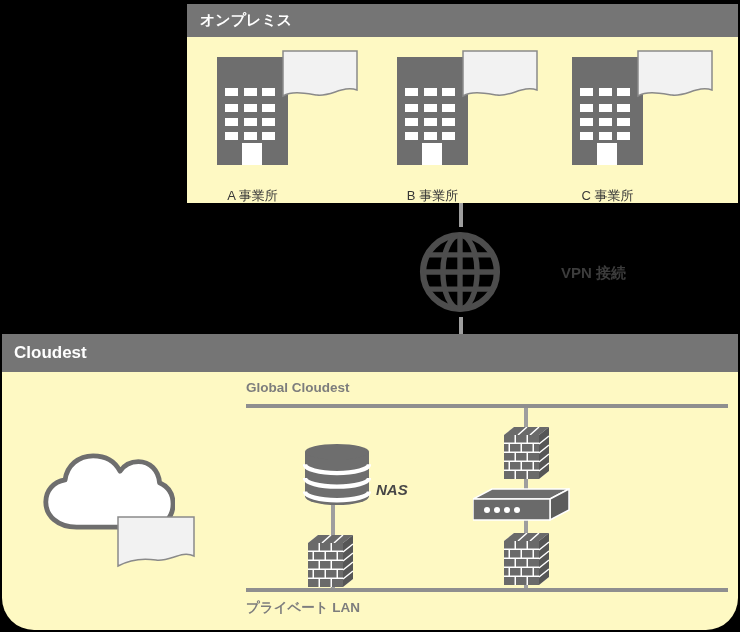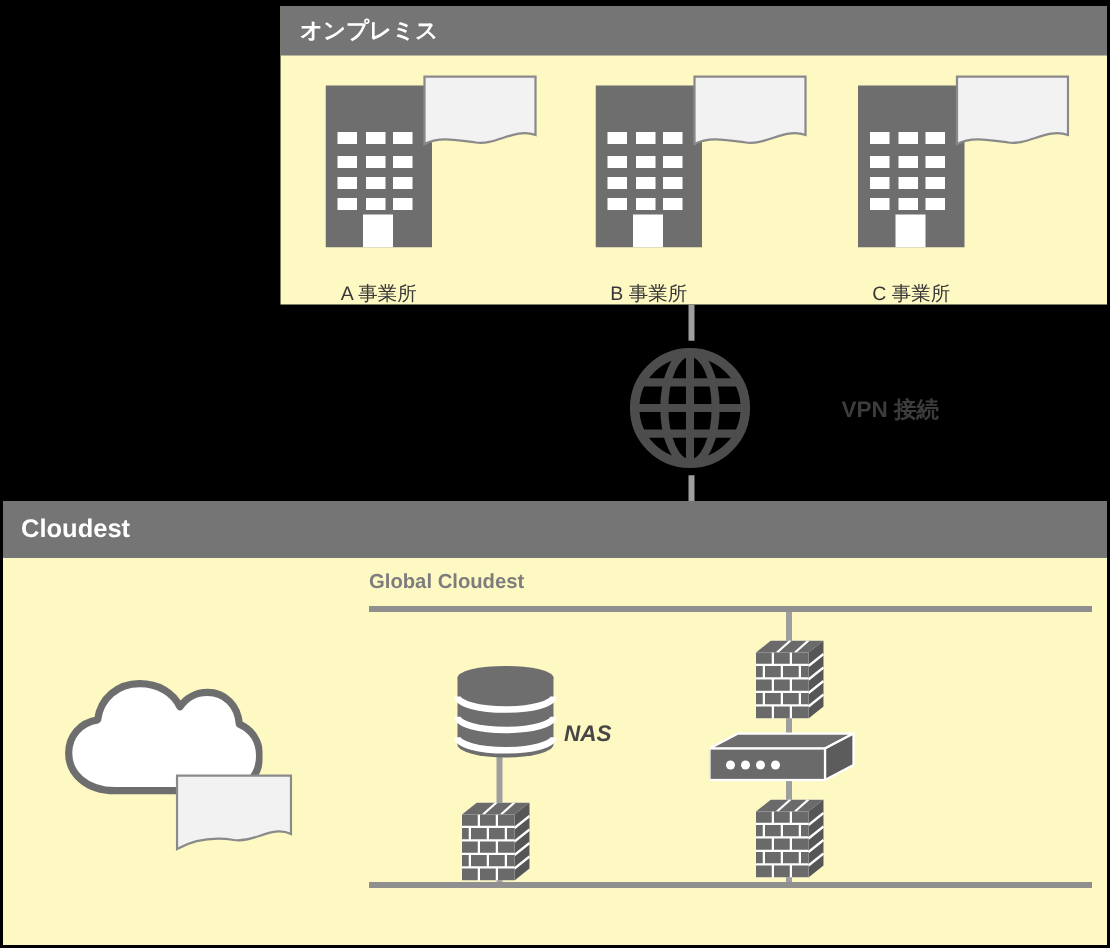--- a/index.html
+++ b/index.html
@@ -7,21 +7,21 @@
     position:relative;width:740px;height:632px;background:#000;overflow:hidden;
     font-family:"Liberation Sans","DejaVu Sans",sans-serif;
   }
   .panel{position:absolute;background:#fef9c3;}
   .panel-header{
     position:absolute;left:0;top:0;right:0;background:#757575;color:#fff;
     font-weight:bold;display:flex;align-items:center;box-sizing:border-box;padding-left:13px;
   }
   .onprem-panel{left:187px;top:4px;width:551px;height:199px;}
   .onprem-panel .panel-header{height:33px;font-size:15px;}
-  .cloudest-panel{left:2px;top:334px;width:736px;height:296px;}
+  .cloudest-panel{left:2px;top:334px;width:736px;height:296px;border-radius:32px;}
   .cloudest-panel .panel-header{height:38px;font-size:17px;padding-left:12px;}
 
   .office{position:absolute;top:46px;width:141px;height:145px;}
   .office-label{
     position:absolute;top:125px;left:0;width:71px;text-align:center;
     font-size:13px;font-weight:normal;color:#383838;white-space:nowrap;margin-top:12px;
   }
 
   .vline{position:absolute;width:4px;background:#9e9e9e;}
   .hline{position:absolute;height:4px;background:#8f8f8f;}
@@ -193,15 +193,16 @@
         <g fill="#fff">
           <circle cx="14" cy="22" r="3"></circle>
             <circle cx="24" cy="22" r="3"></circle>
           <circle cx="34" cy="22" r="3"></circle>
             <circle cx="44" cy="22" r="3"></circle>
         </g>
       </svg>
     </div>
 
     <div class="hline" style="left:244px;top:254px;width:482px"></div>
+    <div class="net-label" style="left:244px;top:265px">プライベート LAN</div>
   </section>
 
 </div>
 
 </body></html>

